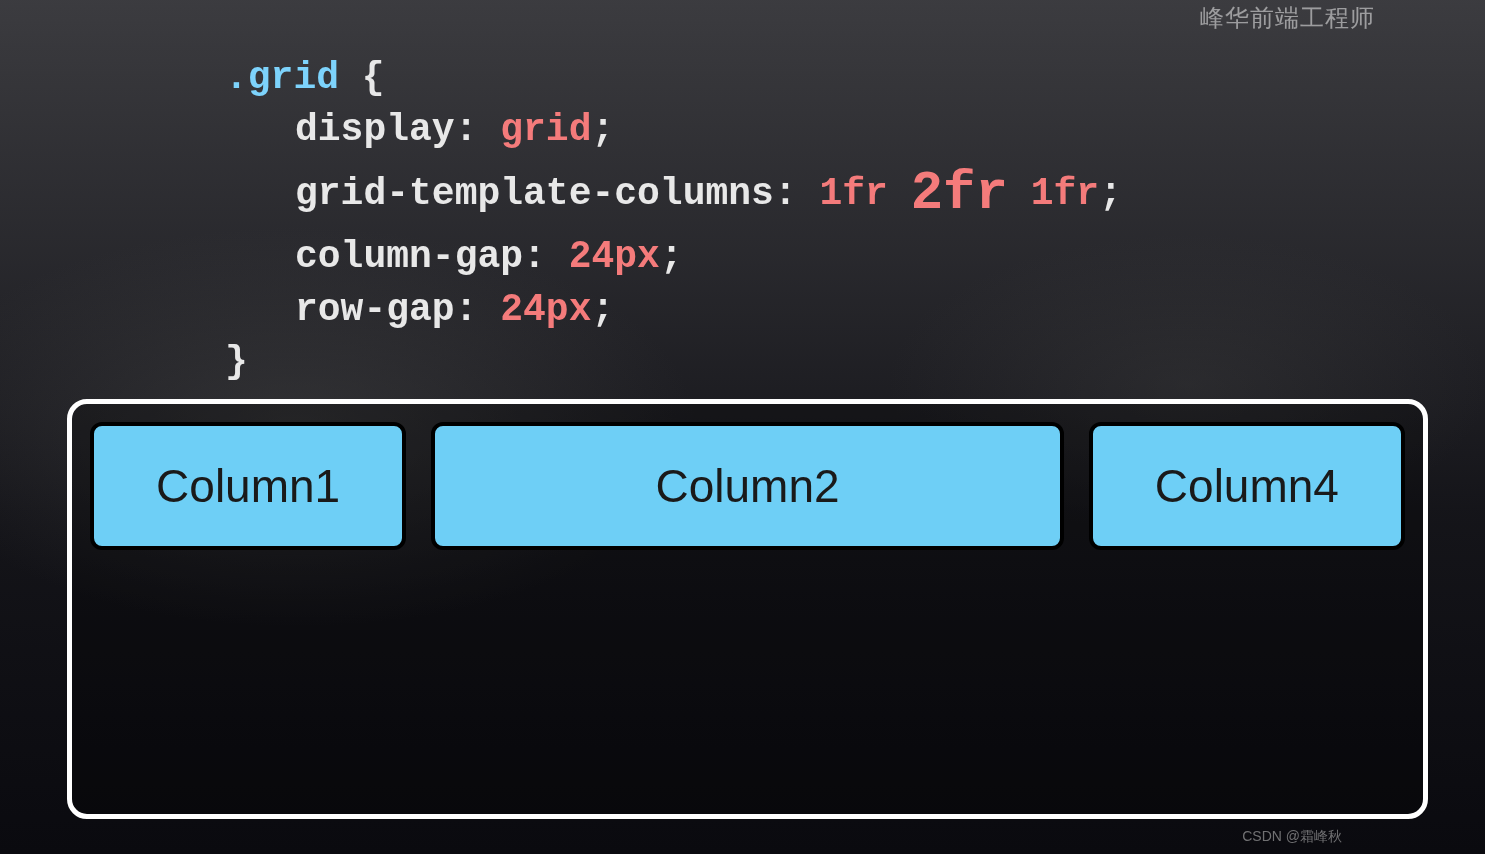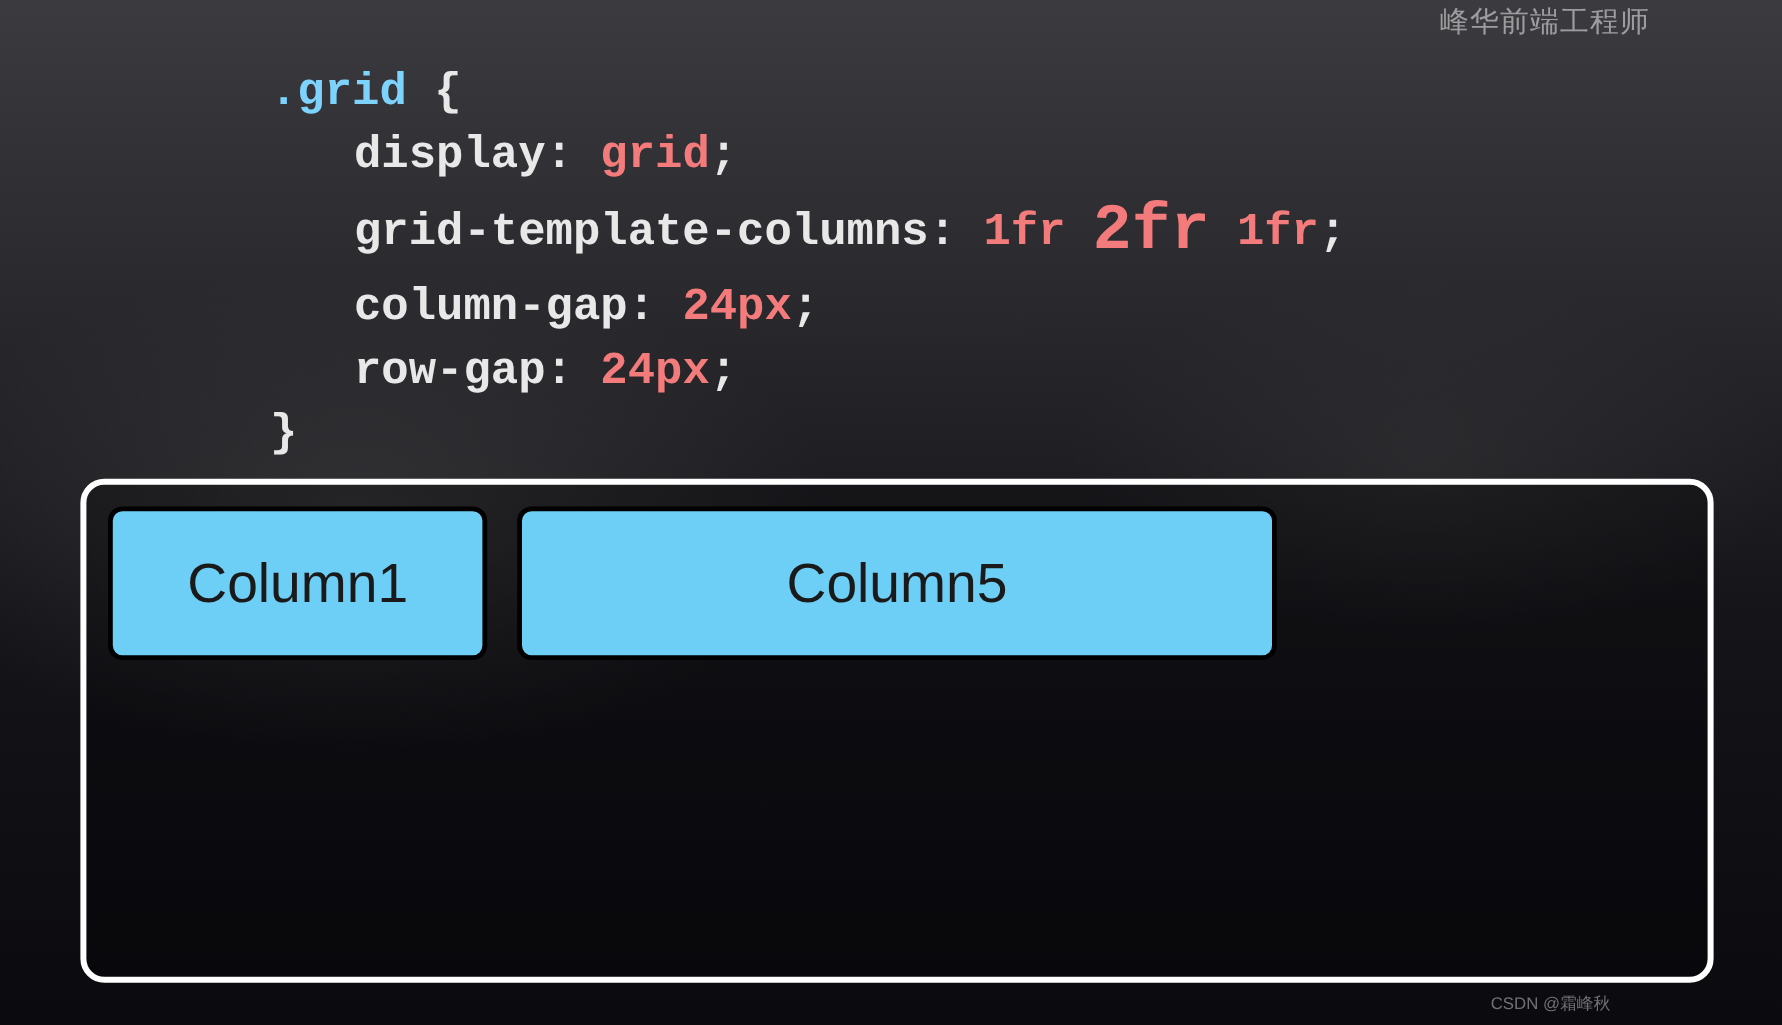--- a/index.html
+++ b/index.html
@@ -117,16 +117,19 @@
 <span class="indent"></span><span class="tok-prop">column-gap</span><span class="tok-punct">: </span><span class="tok-value">24px</span><span class="tok-punct">;</span>
 <span class="indent"></span><span class="tok-prop">row-gap</span><span class="tok-punct">: </span><span class="tok-value">24px</span><span class="tok-punct">;</span>
 <span class="tok-punct">}</span></div>
 
 <div class="grid-container">
   <div class="grid">
     <div class="cell">
         <span>Column1</span>
       </div>
     <div class="cell">
-        <span>Column5</span>
+        <span>Column2</span>
+      </div>
+    <div class="cell">
+        <span>Column4</span>
       </div>
   </div>
 </div>
 
 </body></html>

